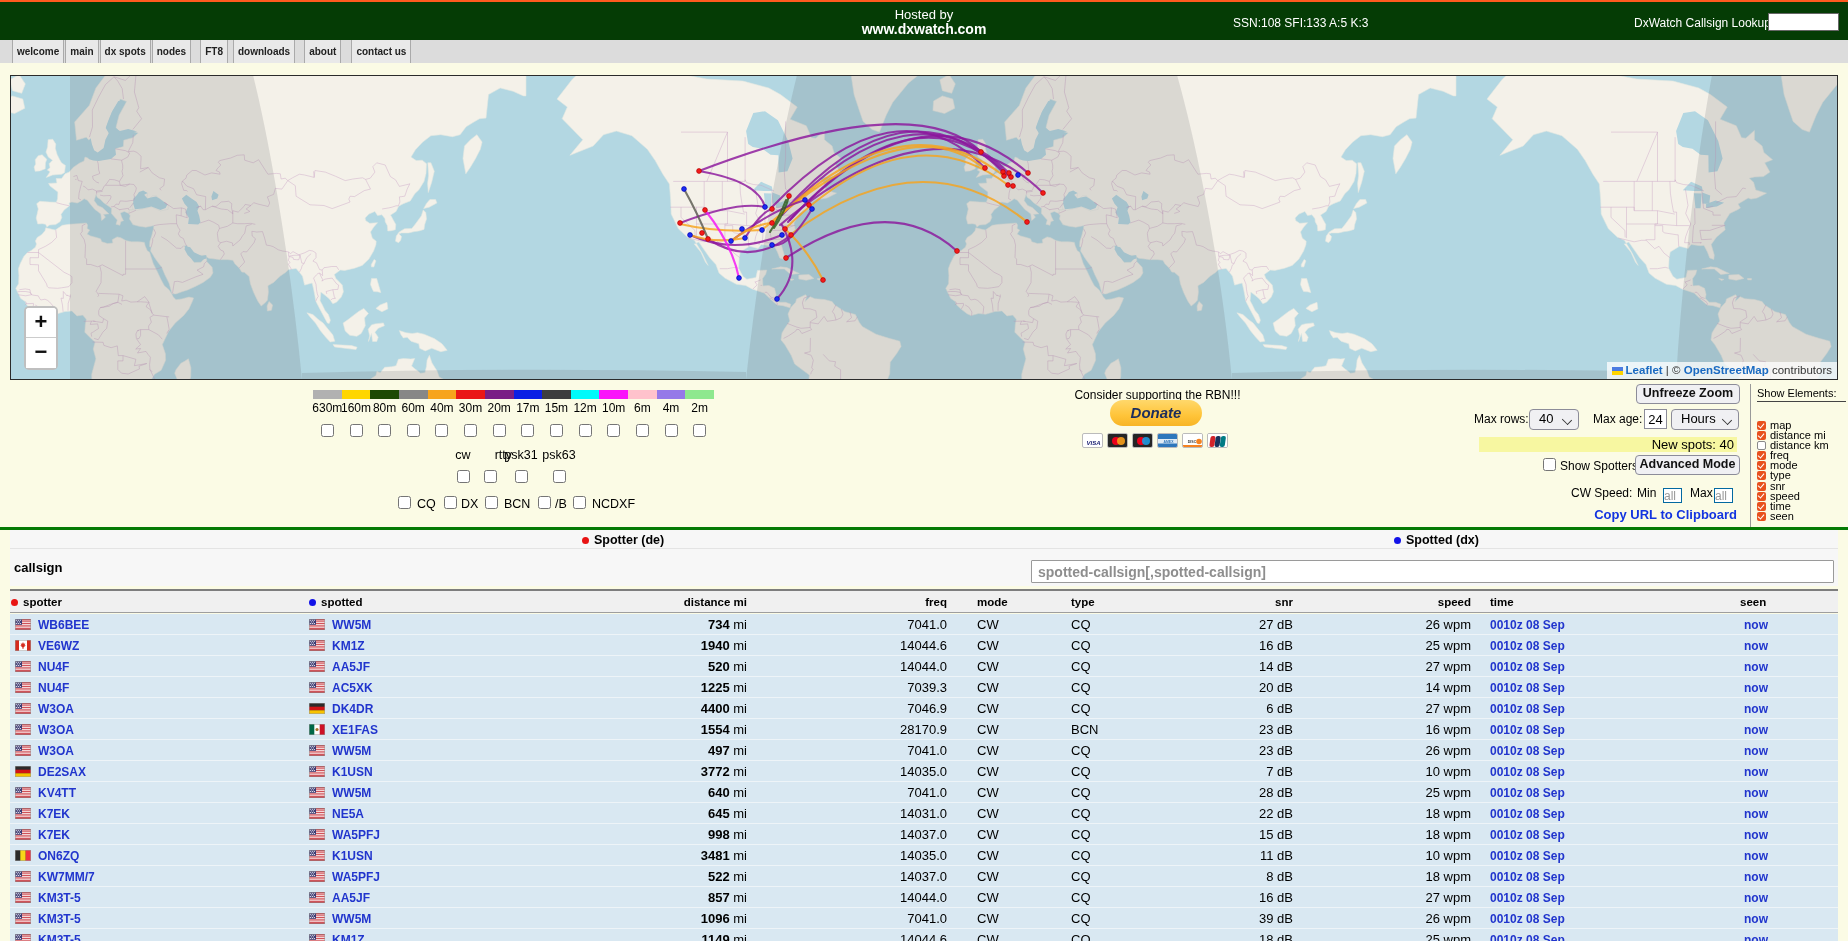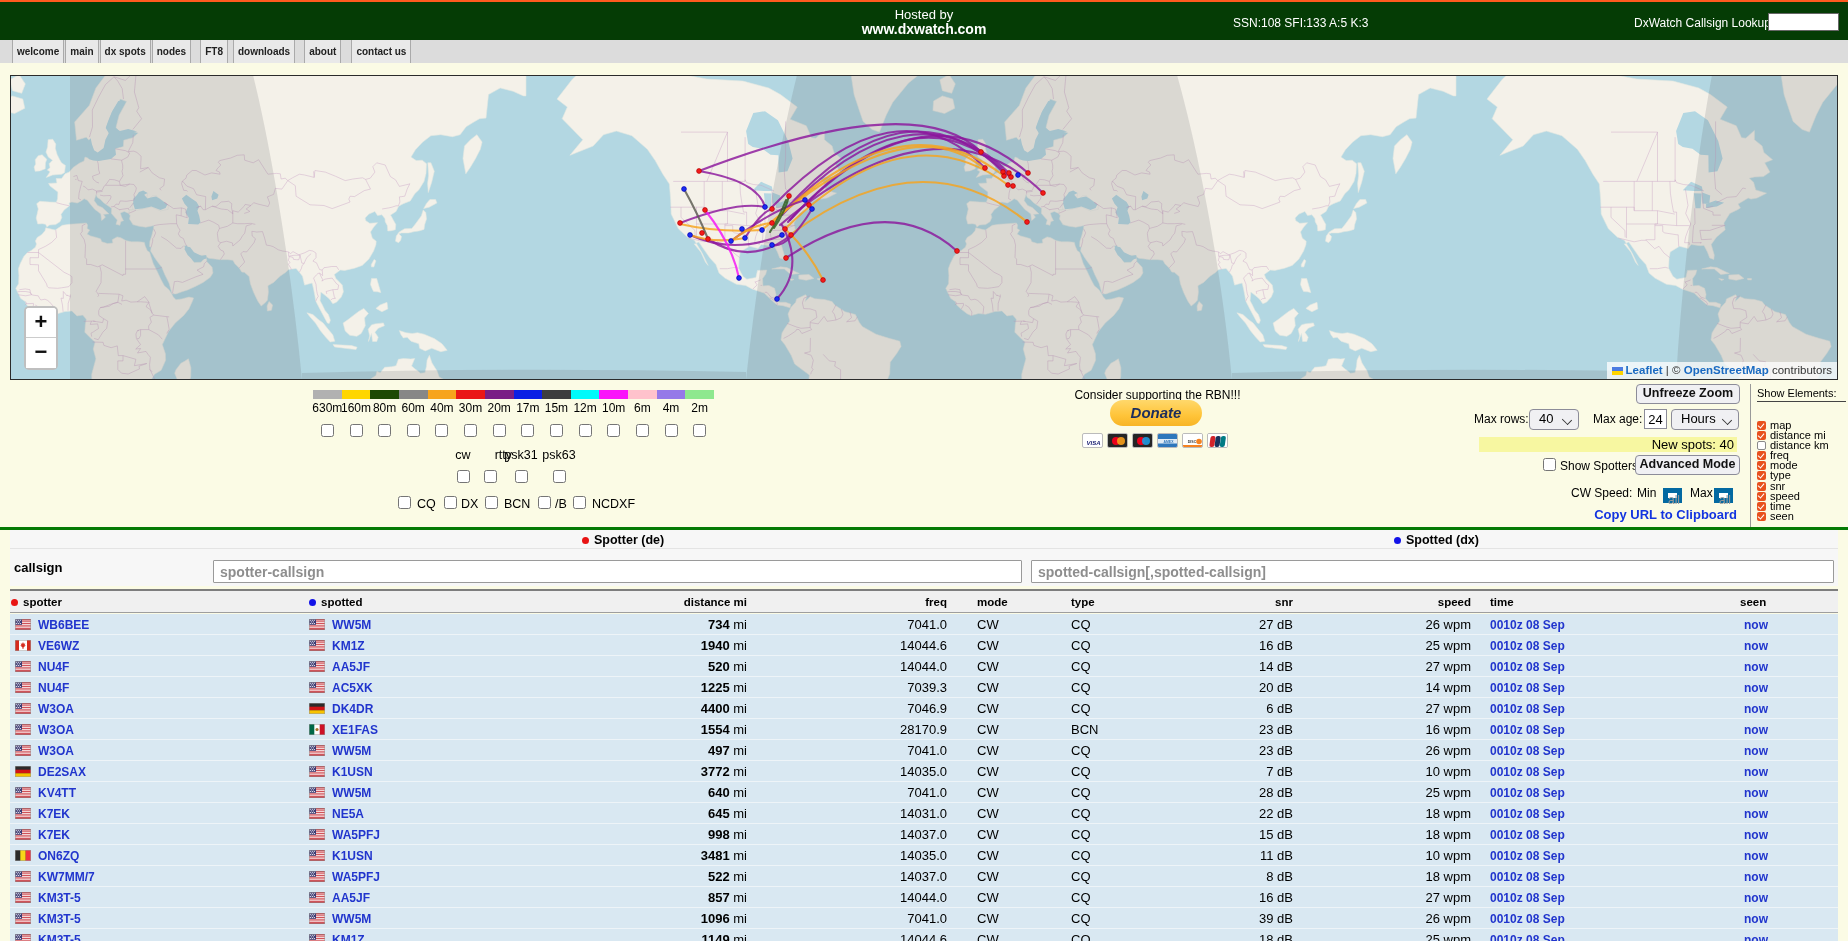--- a/index.html
+++ b/index.html
@@ -30,21 +30,21 @@
  background:linear-gradient(#ffd86b,#ffc439 60%,#f7b426);text-align:center;line-height:26px;
  font-size:15px;font-weight:bold;color:#1b2d5c;font-style:italic}
 .card{position:absolute;top:433px;width:21px;height:15px;border:1px solid #bbb;border-radius:2px;background:#fff;overflow:hidden}
 .btn{position:absolute;background:#f0f0f3;border:1.5px solid #8c8c99;border-radius:4px;text-align:center;
  font-size:12.5px;font-weight:bold;color:#111;white-space:nowrap}
 select.fake,span.fakesel{position:absolute;background:#f0f0f3;border:1.5px solid #8c8c99;border-radius:4px;font-size:13px;color:#000}
 .fakesel{line-height:17px;padding-left:9px}
 .fakesel:after{content:"";position:absolute;right:7px;top:6px;width:7px;height:7px;border-right:1.8px solid #333;border-bottom:1.8px solid #333;transform:rotate(45deg) scale(1,0.8)}
 .lbl13{position:absolute;font-size:12px;color:#000}
 #newspots{position:absolute;left:1479px;top:437px;width:258px;height:15px;background:#f7f7a1;font-size:13px;text-align:right;padding-right:3px;line-height:15px}
-.smallin{position:absolute;border:5px solid #0369a1;background:#fff;font-size:12px;color:#999;text-align:left}
+.smallin{position:absolute;border:1px solid #0369a1;background:#fff;font-size:12px;color:#999;text-align:left}
 #copyurl{position:absolute;left:1560px;top:507px;width:177px;text-align:right;font-size:13px;font-weight:bold;color:#1334e0}
 #vdiv{position:absolute;left:1750px;top:384px;width:1px;height:143px;background:#999}
 #shel{position:absolute;left:1757px;top:387px;font-size:11px}
 #shel .hd{border-bottom:1px solid #444;padding-bottom:2px;margin-bottom:18px;width:89px}
 .elrow{height:10.1px;line-height:10.1px;white-space:nowrap}
 .ckon,.ckoff{display:inline-block;width:9px;height:9px;border-radius:2px;vertical-align:-1px;margin-right:4px}
 .ckon{background:#e8511d;position:relative}
 .ckon:after{content:"";position:absolute;left:2.2px;top:0.8px;width:3px;height:5px;border-right:1.6px solid #fff;border-bottom:1.6px solid #fff;transform:rotate(40deg)}
 .ckoff{background:#fff;border:1px solid #8a8a8a}
 #grnsep{position:absolute;left:0;top:527px;width:1848px;height:3px;background:#047a04}
@@ -249,21 +249,20 @@
     <div class="elrow"><span class="ckon"></span>seen</div>
   </div>
 <div id="grnsep"></div>
 <div id="cspanel">
  <div class="r1">
   <span style="position:absolute;left:572px;top:3px"><span class="dot" style="background:#e81313"></span>Spotter (de)</span>
   <span style="position:absolute;left:1384px;top:3px"><span class="dot" style="background:#1313e8"></span>Spotted (dx)</span>
  </div>
  <div style="position:relative;height:36px">
   <span style="position:absolute;left:4px;top:11px;font-size:13px;font-weight:bold">callsign</span>
-  <input style="left: 203px; width: 809px;" value="spotter-callsign">
   <input style="left: 1021px; width: 803px;" value="spotted-callsign[,spotted-callsign]">
  </div>
 </div>
 <div id="thead">
     <div style="left:1px;width:200px;"><span class="dot" style="background:#e81313"></span>spotter</div>
     <div style="left:299px;width:200px;"><span class="dot" style="background:#1313e8"></span>spotted</div>
     <div style="left:560px;width:177px;text-align:right;">distance mi</div>
     <div style="left:800px;width:137px;text-align:right;">freq</div>
     <div style="left:967px;width:80px;">mode</div>
     <div style="left:1061px;width:80px;">type</div>

